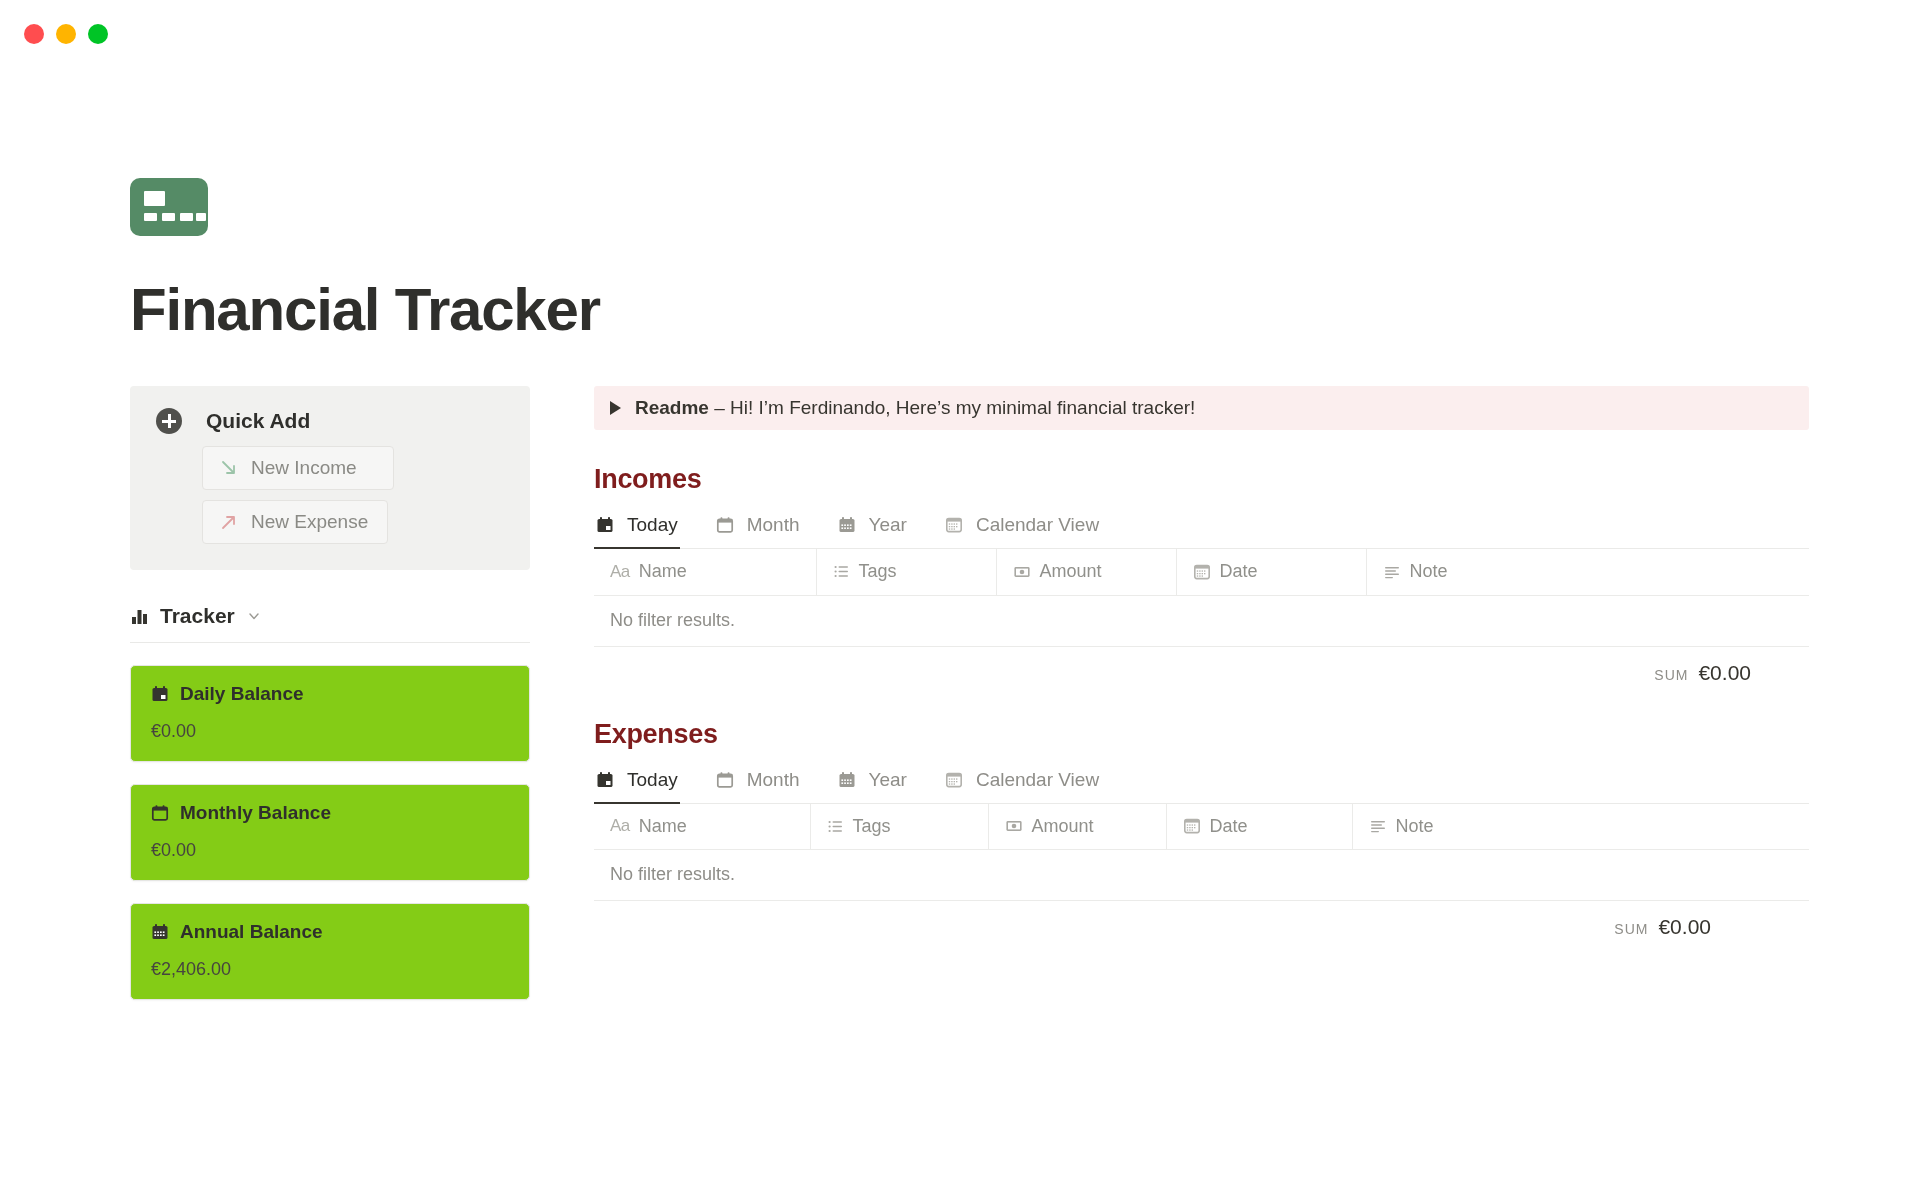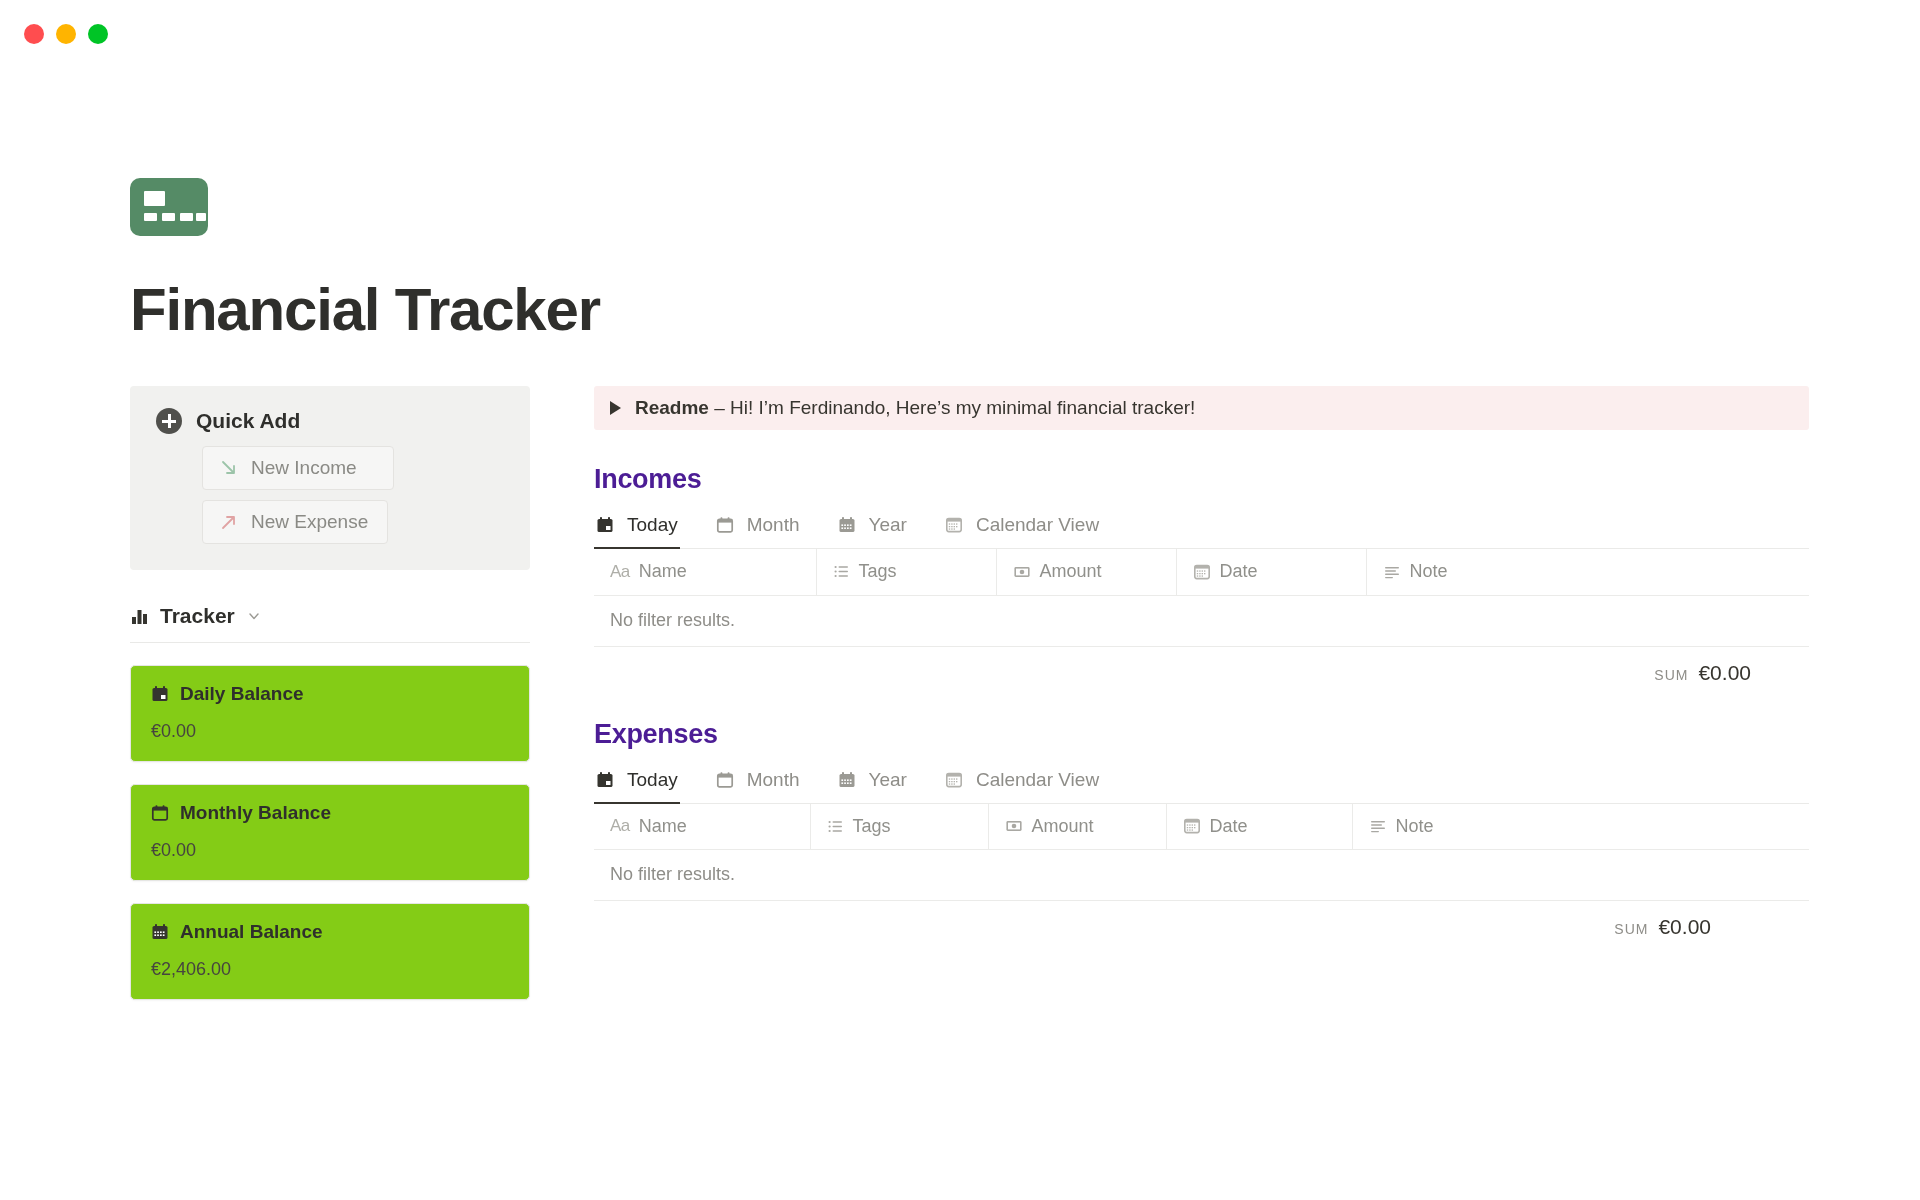--- a/index.html
+++ b/index.html
@@ -74,21 +74,21 @@
   .col-right { flex: 1 1 auto; margin-left: 64px; }
 
   
   .quick-add {
     background: #f1f1ef;
     border-radius: 4px;
     padding: 22px 26px 26px 26px;
     width: 400px;
   }
   .qa-header {
-    display: flex; align-items: center; gap: 14px;
+    display: flex; align-items: center; gap: 24px;
     font-size: 21px; font-weight: bold; color: #2f2f2c;
     margin-bottom: 12px;
   }
   .plus-circle {
     width: 26px; height: 26px; border-radius: 50%;
     background: #50504c; position: relative; flex: 0 0 26px;
   }
   .plus-circle::before, .plus-circle::after {
     content: ""; position: absolute; background: #fff;
   }
@@ -152,21 +152,21 @@
     border-top: 7px solid transparent;
     border-bottom: 7px solid transparent;
   }
   .readme b { font-weight: bold; }
 
   .section-title {
     margin-top: 34px;
     font-size: 27px;
     font-weight: bold;
     letter-spacing: -0.3px;
-    color: #4c1d95;
+    color: #7f1d1d;
   }
 
   .tabs {
     display: flex; align-items: flex-end; gap: 34px;
     margin-top: 16px;
     border-bottom: 1px solid #eaeae8;
     width: 1215px;
   }
   .tab {
     display: flex; align-items: center; gap: 13px;

